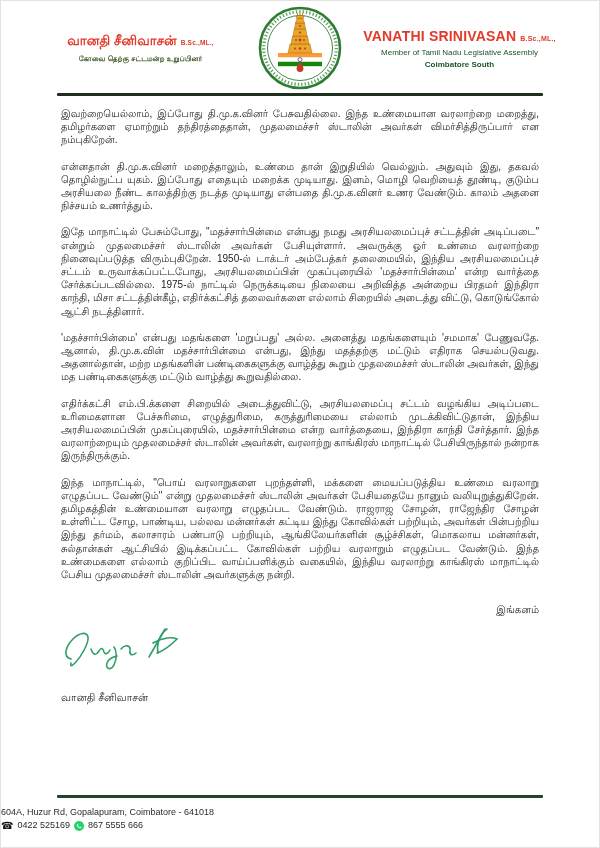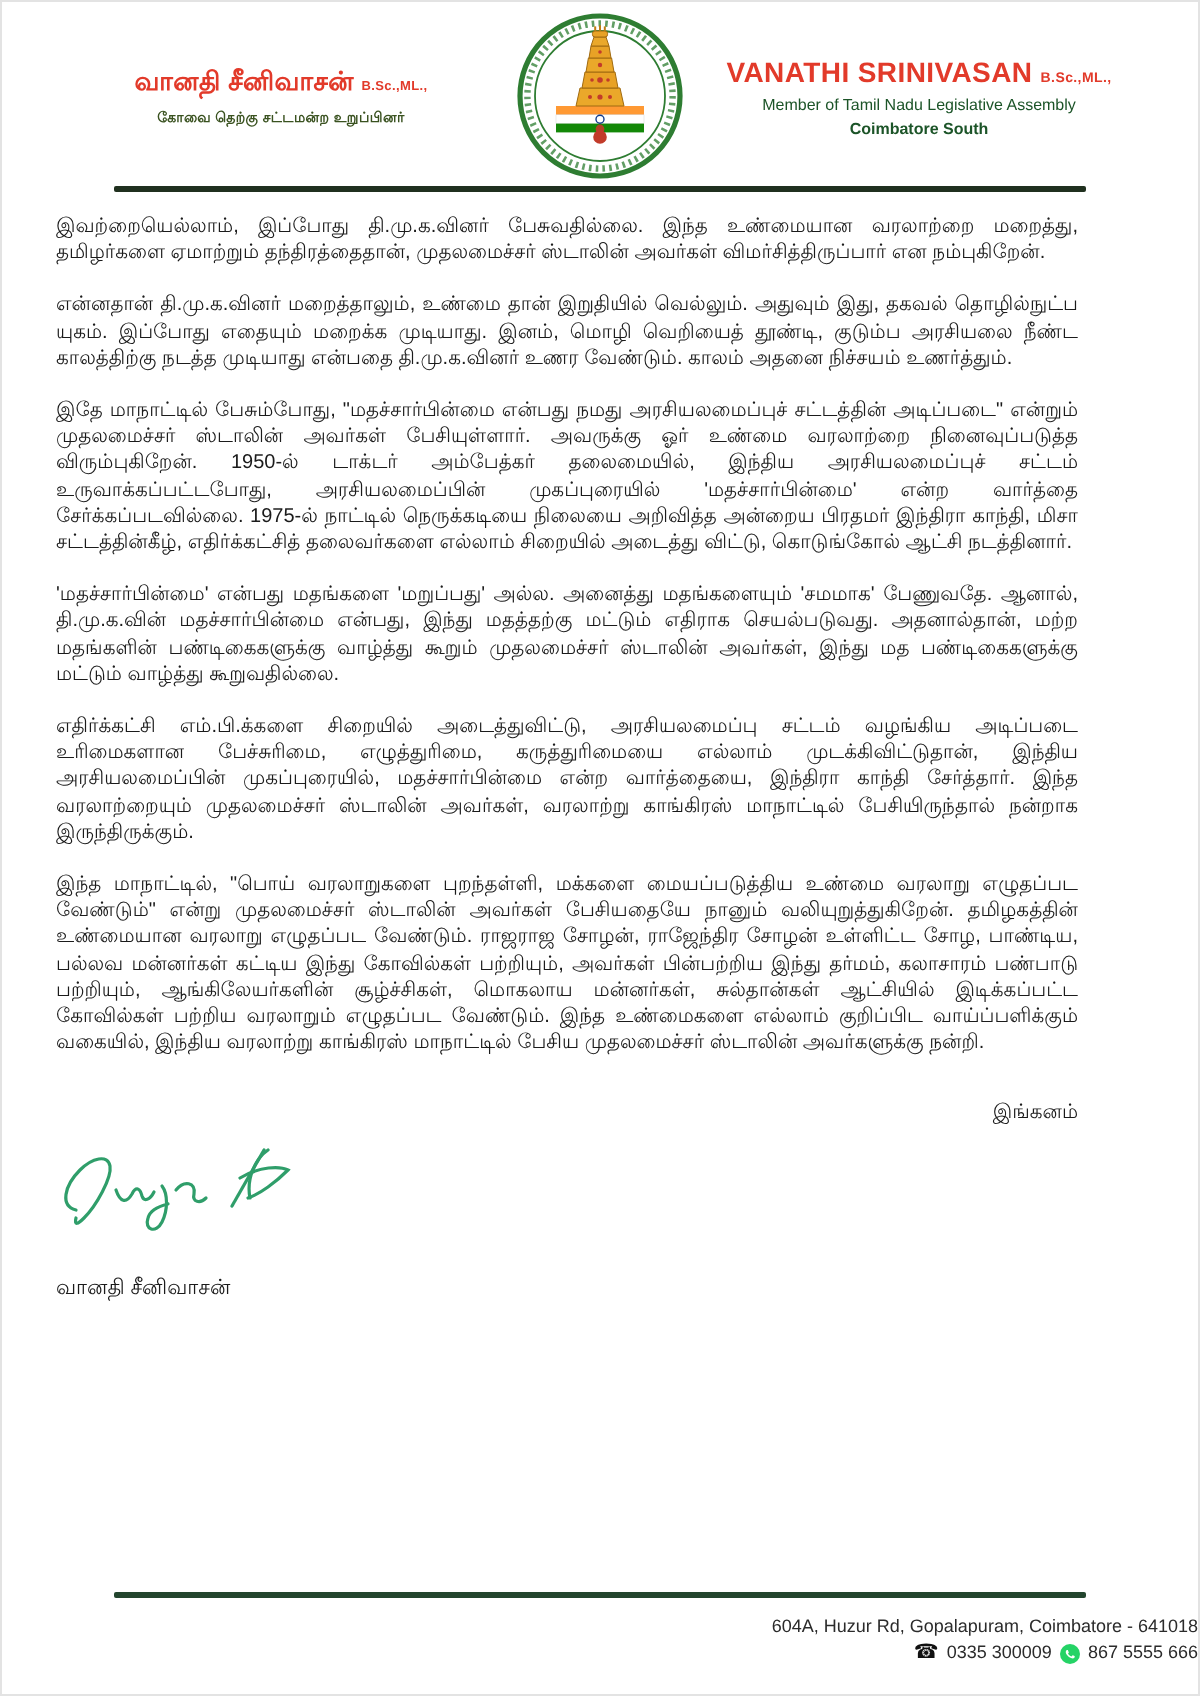--- a/index.html
+++ b/index.html
@@ -37,35 +37,35 @@
 
   .rule-top {
     height: 3px; background: #20301f; margin: 0 56px; border-radius: 1px;
   }
   .rule-bottom {
     height: 3px; background: #23452e; margin: 0 56px; border-radius: 1px;
   }
 
   
   .letter-body {
-    padding: 11px 60px 0 27px;
+    padding: 11px 60px 0 60px;
     color: #1b1b1b;
   }
   .letter-body p {
     font-size: 10px; line-height: 13.2px; text-align: justify;
     margin-bottom: 13px;
   }
   .closing { font-size: 10px; margin-top: 23px; text-align: right; }
   .signature { margin: 6px 0 2px -4px; }
   .signatory { font-size: 10.5px; margin-top: 10px; color: #1b1b1b; }
 
   
   .footer-wrap { margin-top: auto; padding-bottom: 14px; }
   .footer {
-    text-align: right; color: #2b2b2b; font-size: 9px; line-height: 13px;
+    text-align: left; color: #2b2b2b; font-size: 9px; line-height: 13px;
     padding-top: 8px;
   }
   .footer .line { display: block; }
   .contact-row { display: inline-flex; align-items: center; gap: 4px; }
   .tel-icon { font-size: 10px; color: #111; }
   .wa-icon {
     display: inline-block; width: 10px; height: 10px; vertical-align: -1px;
   }
 </style>
 </head>
@@ -161,21 +161,21 @@
     <div class="signatory">வானதி சீனிவாசன்</div>
   </div>
 
   <div class="footer-wrap">
     <div class="rule-bottom"></div>
     <div class="footer">
       <span class="line">604A, Huzur Rd, Gopalapuram, Coimbatore - 641018</span>
       <span class="line">
         <span class="contact-row">
           <span class="tel-icon">☎</span>
-          <span>0335 300009</span>
+          <span>0422 525169</span>
           <svg class="wa-icon" viewBox="0 0 24 24">
             <circle cx="12" cy="12" r="12" fill="#25d366"></circle>
             <path fill="#ffffff" d="M17.3 14.5c-.3-.15-1.6-.8-1.85-.9-.25-.09-.43-.14-.6.14-.18.27-.7.9-.86 1.08-.16.18-.32.2-.59.07-.27-.14-1.14-.42-2.17-1.34-.8-.72-1.34-1.6-1.5-1.87-.16-.27-.02-.42.12-.55.12-.12.27-.32.4-.48.14-.16.18-.27.27-.45.09-.18.05-.34-.02-.48-.07-.14-.6-1.46-.83-2-.22-.52-.44-.45-.6-.46h-.51c-.18 0-.47.07-.71.34-.25.27-.93.91-.93 2.23 0 1.32.95 2.59 1.08 2.77.14.18 1.87 2.86 4.54 4.01.63.27 1.13.44 1.52.56.64.2 1.22.17 1.68.11.51-.08 1.6-.65 1.82-1.28.23-.63.23-1.17.16-1.28-.07-.11-.25-.18-.52-.32z"></path>
           </svg>
           <span>867 5555 666</span>
         </span>
       </span>
     </div>
   </div>
 

